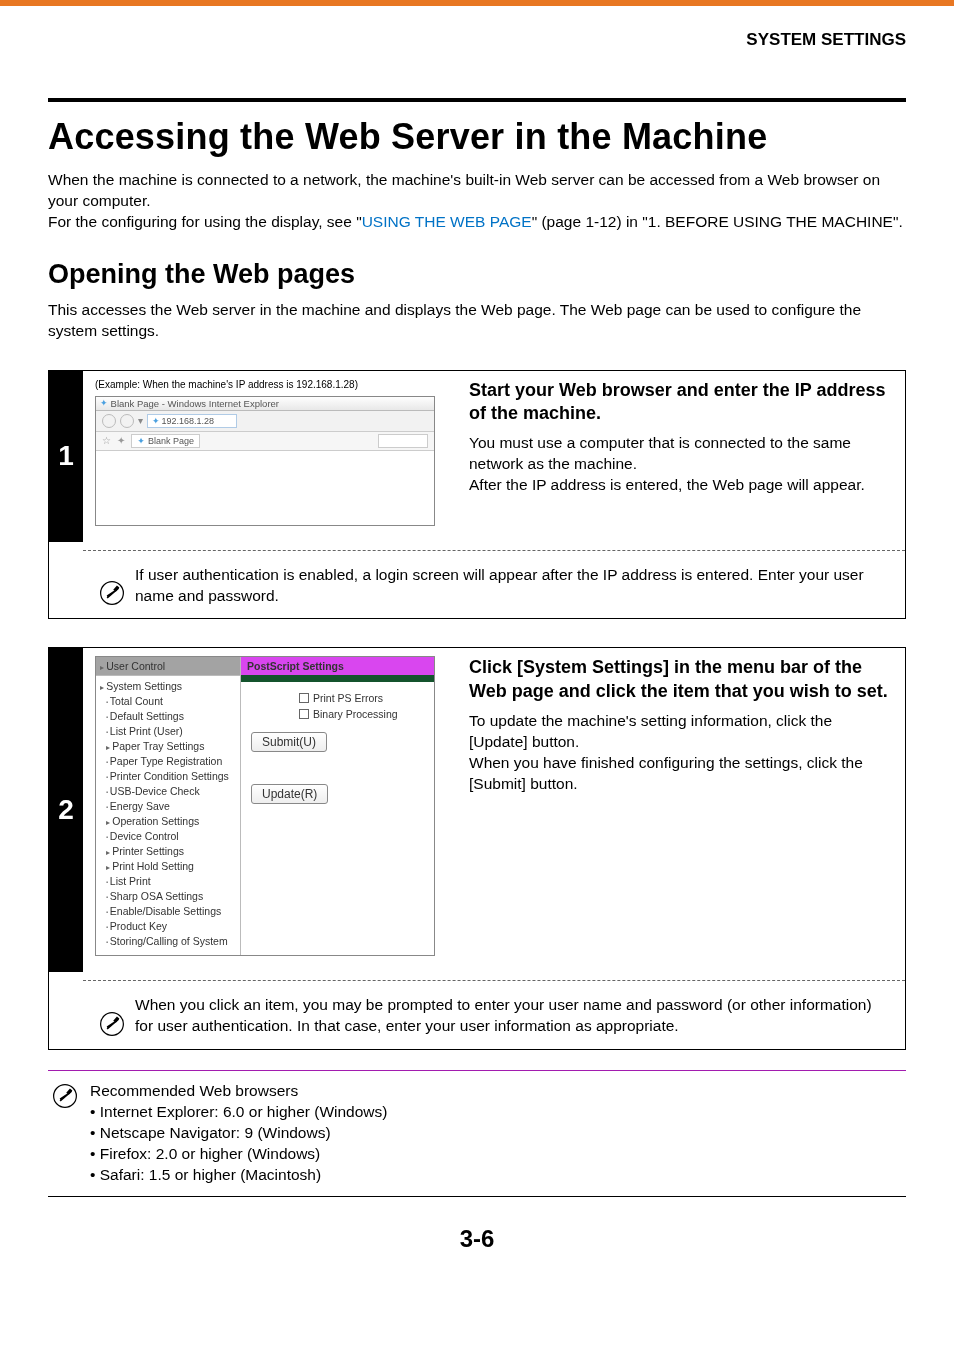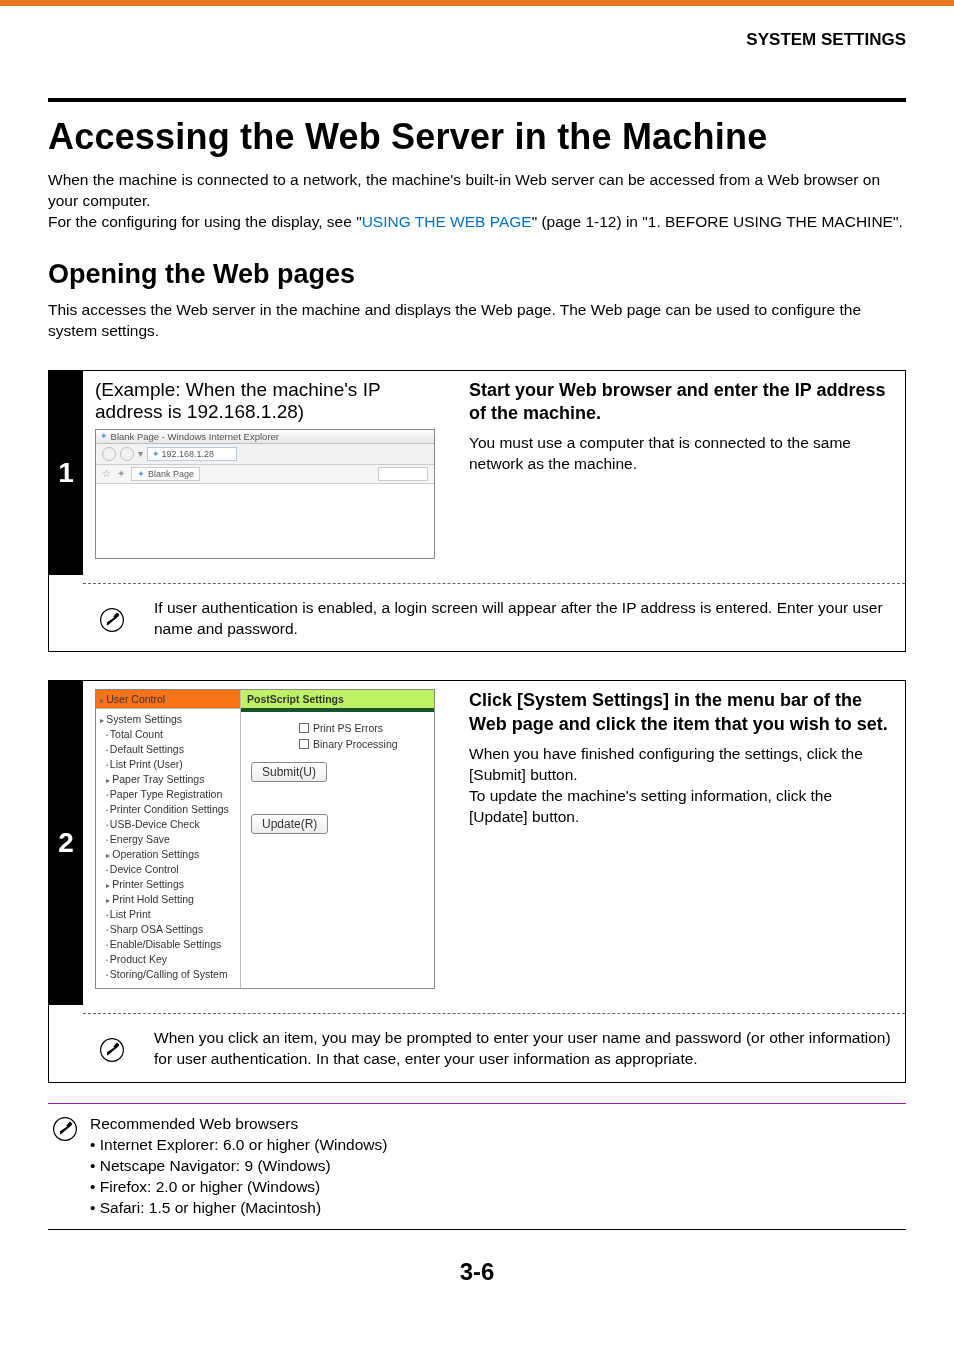--- a/index.html
+++ b/index.html
@@ -77,21 +77,21 @@
     flex: 1;
     padding: 8px 12px 16px 6px;
   }
   .right-col h3 {
     font-size: 18px;
     font-weight: bold;
     margin-bottom: 8px;
     line-height: 1.3;
   }
   .example-label {
-    font-size: 19px;
+    font-size: 10px;
     margin-bottom: 6px;
   }
   .browser-mock {
     border: 1px solid #888;
     width: 340px;
     height: 130px;
     background: #fff;
     font-size: 10px;
     color: #555;
   }
@@ -148,22 +148,22 @@
     background: #fff;
     height: 14px;
     min-width: 50px;
   }
   .dashed-sep {
     border-top: 1.5px dashed #666;
     margin: 8px 0 8px 0;
   }
   .note-row {
     display: flex;
-    align-items: center;
-    gap: 29px;
+    align-items: flex-end;
+    gap: 10px;
     padding: 6px 14px 12px 50px;
   }
   .note-icon {
     width: 26px; height: 26px;
     flex-shrink: 0;
     margin-top: 2px;
   }
   .note-icon svg { width:100%; height:100%; }
   .step2-mock {
     display: flex;
@@ -171,21 +171,21 @@
     width: 340px;
     min-height: 300px;
     font-size: 11px;
     color: #333;
   }
   .step2-left {
     width: 145px;
     border-right: 1px solid #bbb;
   }
   .step2-left .hdr {
-    background: #f97316;
+    background: #a3a3a3;
     border-bottom: 1px solid #bbb;
     padding: 3px 4px;
     font-size: 10.5px;
   }
   .step2-left ul {
     list-style: none;
     padding: 2px 2px 2px 4px;
   }
   .step2-left li {
     font-size: 10.5px;
@@ -201,22 +201,22 @@
   .arrow::before {
     content: "▸ ";
     color: #666;
     font-size: 8px;
   }
   .step2-right {
     flex: 1;
     padding: 0;
   }
   .step2-right .hdr {
-    background: #bef264;
-    border-bottom: 4px solid #14532d;
+    background: #d946ef;
+    border-bottom: 7px solid #14532d;
     padding: 3px 6px;
     font-weight: bold;
     font-size: 10.5px;
   }
   .step2-right .body {
     padding: 10px 10px;
   }
   .chk-line {
     font-size: 10.5px;
     display: flex;
@@ -311,20 +311,21 @@
               <span>Blank Page</span>
             </span>
             <span style="flex:1"></span>
             <span class="bm-searchbox"></span>
           </div>
         </div>
       </div>
       <div class="right-col">
         <h3>Start your Web browser and enter the IP address of the machine.</h3>
         <p>You must use a computer that is connected to the same network as the machine.</p>
+        <p>After the IP address is entered, the Web page will appear.</p>
       </div>
     </div>
     <div class="dashed-sep" style="margin-left:34px"></div>
     <div class="note-row">
       <div class="note-icon">
         <svg viewBox="0 0 32 32">
             <circle cx="16" cy="16" r="14" fill="none" stroke="#000" stroke-width="1.5"></circle>
             <path d="M10 20 L22 12 M10 22 L24 10" stroke="#000" stroke-width="2" fill="none"></path>
             <rect x="19" y="7" width="4" height="7" transform="rotate(40 21 11)" fill="#000"></rect>
           </svg>
@@ -374,22 +375,22 @@
                 </div>
               <div class="mock-btn">Submit(U)</div>
               <div style="height:24px"></div>
               <div class="mock-btn">Update(R)</div>
             </div>
           </div>
         </div>
       </div>
       <div class="right-col">
         <h3>Click [System Settings] in the menu bar of the Web page and click the item that you wish to set.</h3>
+        <p>To update the machine's setting information, click the [Update] button.</p>
         <p>When you have finished configuring the settings, click the [Submit] button.</p>
-        <p>To update the machine's setting information, click the [Update] button.</p>
       </div>
     </div>
     <div class="dashed-sep" style="margin-left:34px"></div>
     <div class="note-row">
       <div class="note-icon">
         <svg viewBox="0 0 32 32">
             <circle cx="16" cy="16" r="14" fill="none" stroke="#000" stroke-width="1.5"></circle>
             <path d="M10 20 L22 12 M10 22 L24 10" stroke="#000" stroke-width="2" fill="none"></path>
             <rect x="19" y="7" width="4" height="7" transform="rotate(40 21 11)" fill="#000"></rect>
           </svg>

